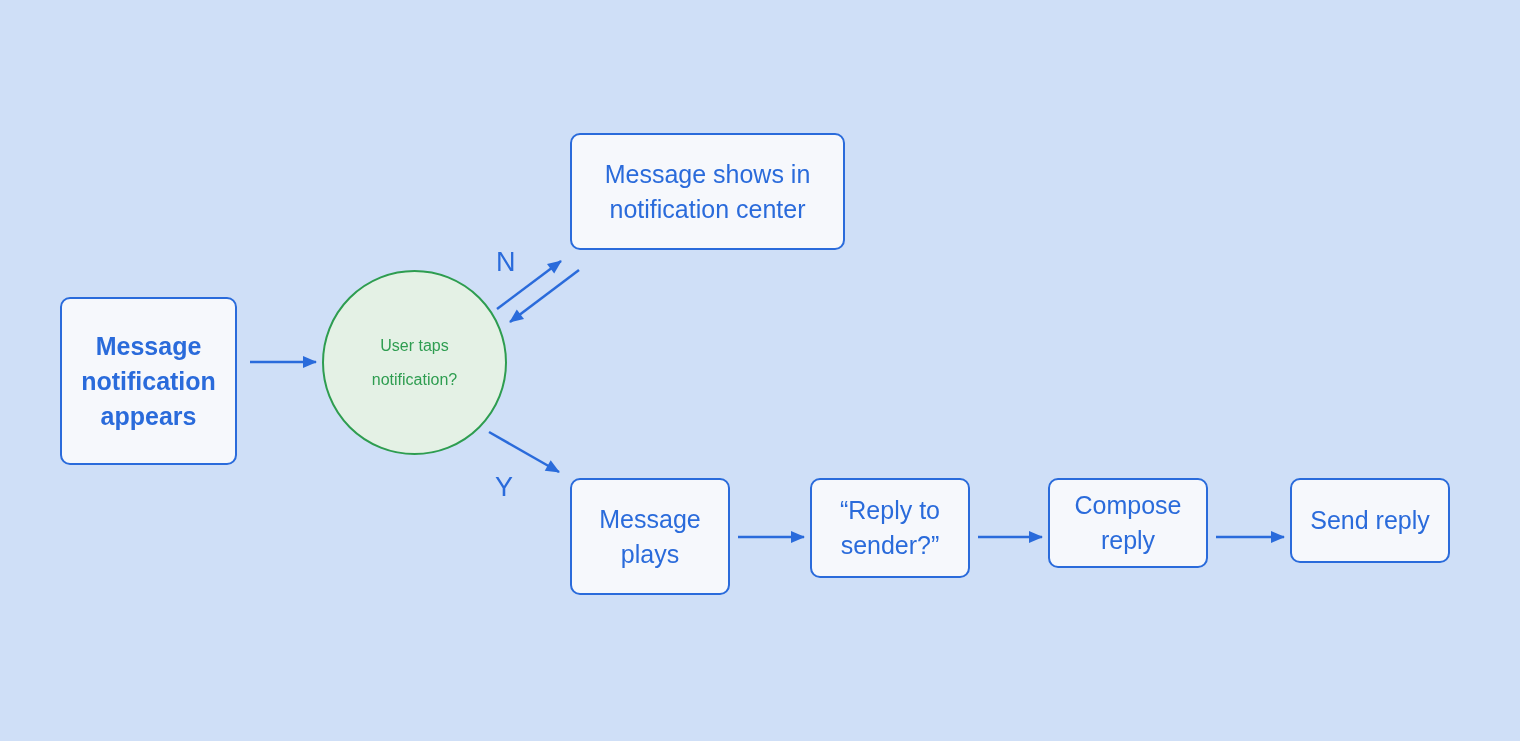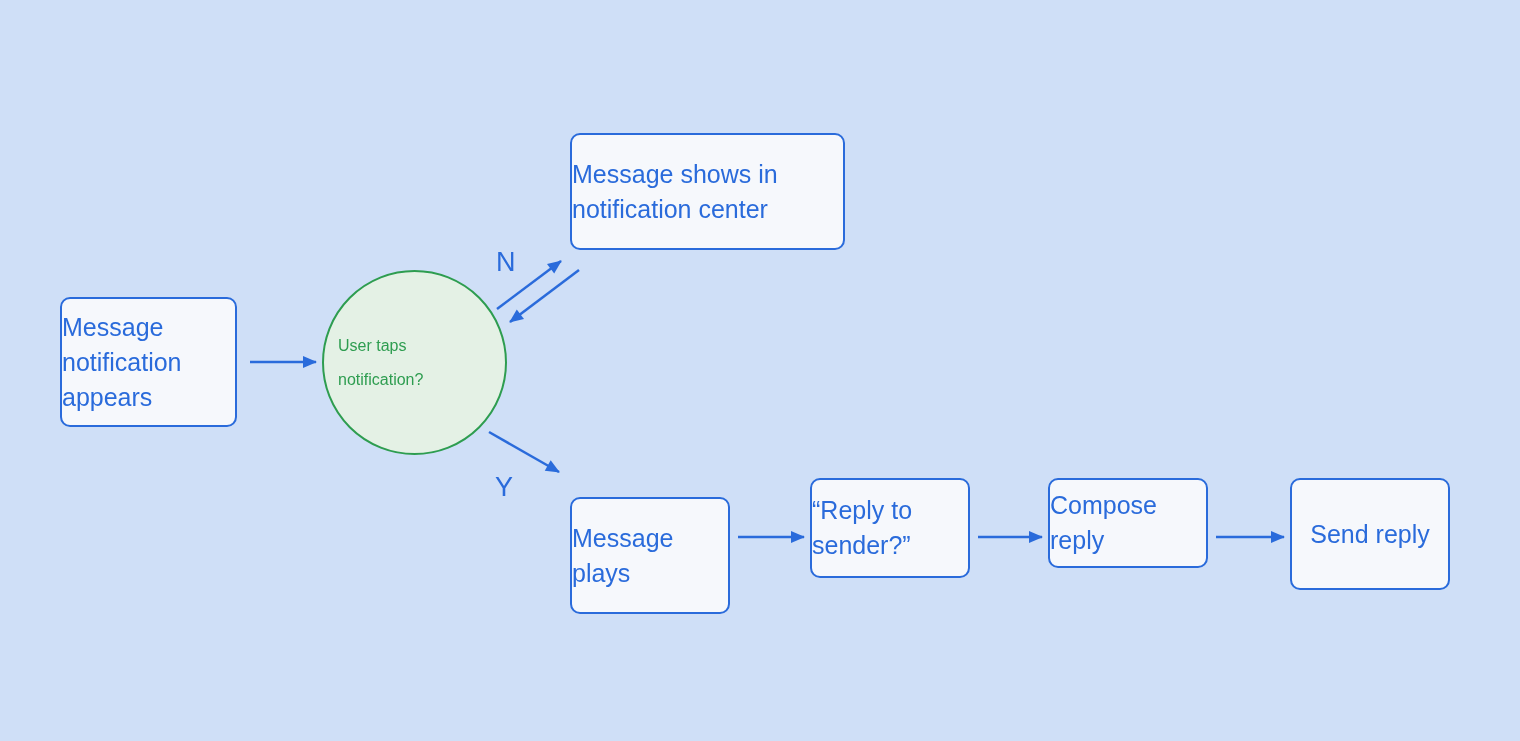--- a/index.html
+++ b/index.html
@@ -22,34 +22,34 @@
     position: absolute;
     left: 0; top: 0;
     width: 1520px; height: 741px;
   }
   .node {
     position: absolute;
     box-sizing: border-box;
     display: flex;
     align-items: center;
     justify-content: center;
-    text-align: left;
+    text-align: center;
     background: var(--node-fill);
     border: 2px solid var(--blue);
     border-radius: 10px;
     color: var(--blue);
     font-size: 25px;
     line-height: 35px;
   }
-  .node-start            { left: 60px;   top: 297px; width: 177px; height: 130px; }
+  .node-start            { left: 60px;   top: 297px; width: 177px; height: 168px; font-weight: bold; }
   .node-notif-center     { left: 570px;  top: 133px; width: 275px; height: 117px; }
-  .node-message-plays    { left: 570px;  top: 478px; width: 160px; height: 117px; margin-top: 19px; }
+  .node-message-plays    { left: 570px;  top: 478px; width: 160px; height: 117px; }
   .node-reply-to-sender  { left: 810px;  top: 478px; width: 160px; height: 100px; }
   .node-compose-reply    { left: 1048px; top: 478px; width: 160px; height: 90px; }
-  .node-send-reply       { left: 1290px; top: 478px; width: 160px; height: 112px; }
+  .node-send-reply       { left: 1290px; top: 478px; width: 160px; height: 85px; }
   .node-decision {
     left: 322px; top: 270px;
     width: 185px; height: 185px;
     border-radius: 50%;
     background: var(--decision-fill);
     border-color: var(--green);
     color: var(--green);
     font-size: 16px;
     line-height: 34px;
     padding: 0 14px;

